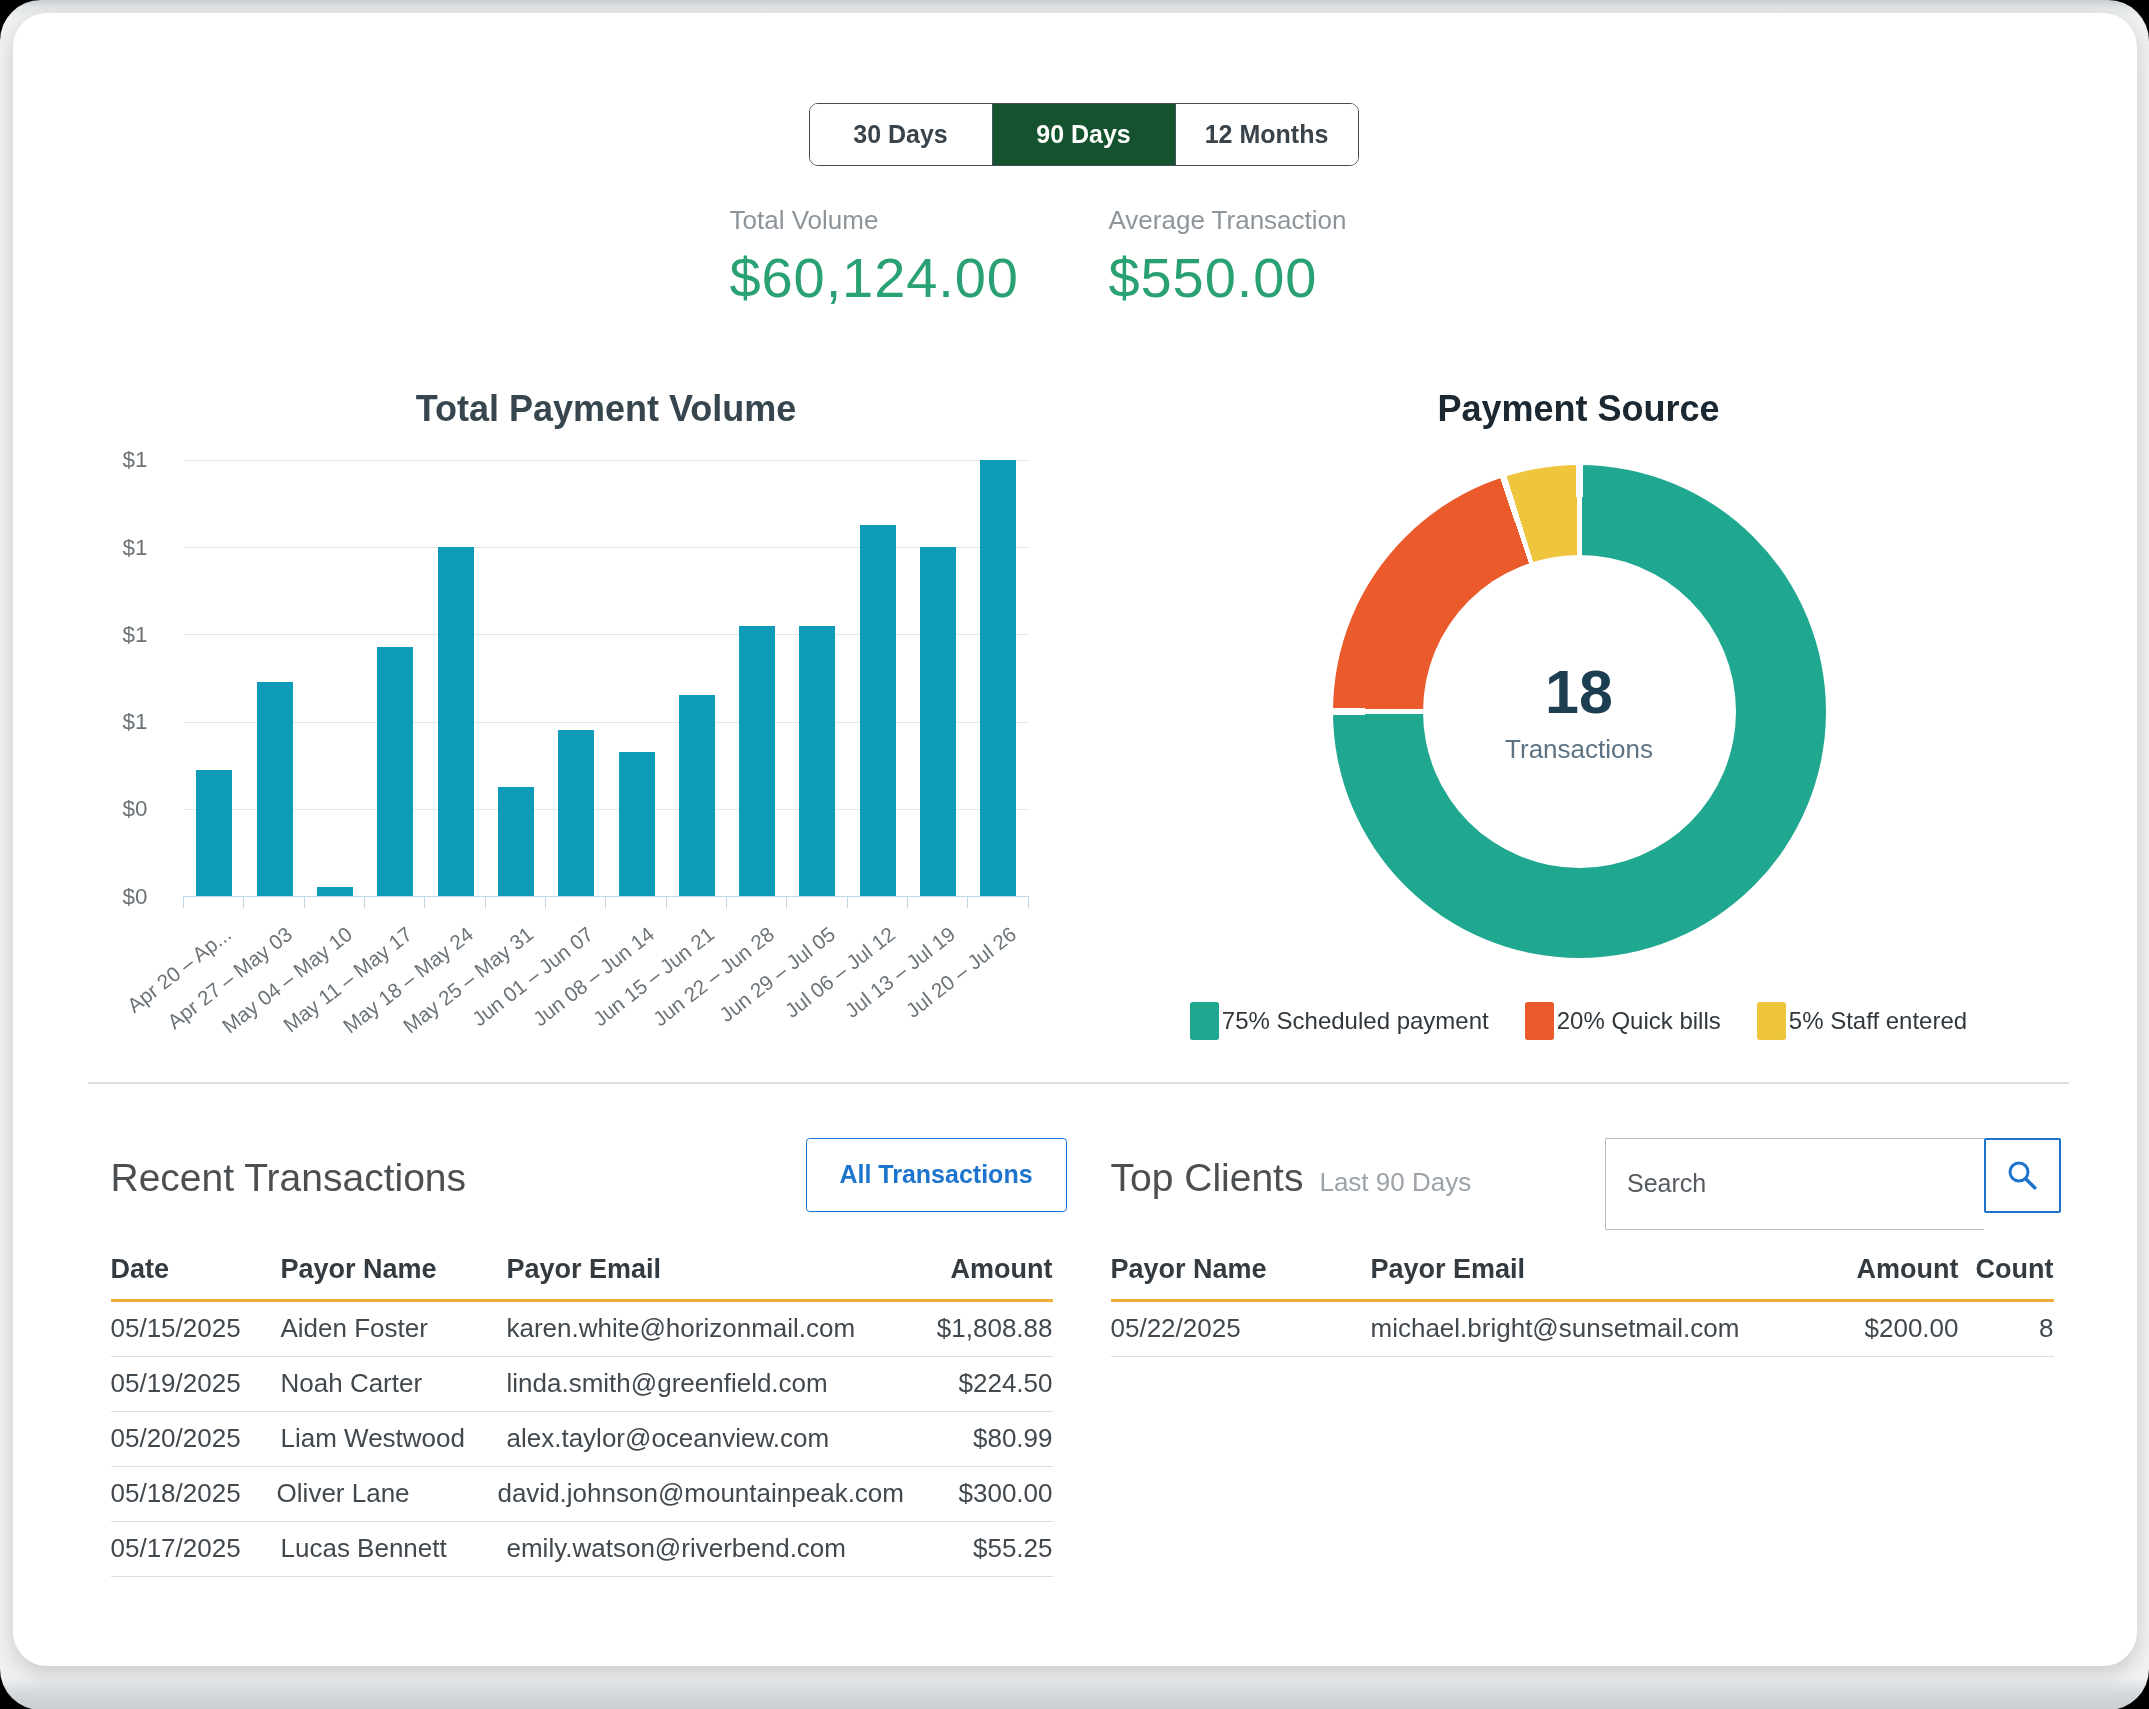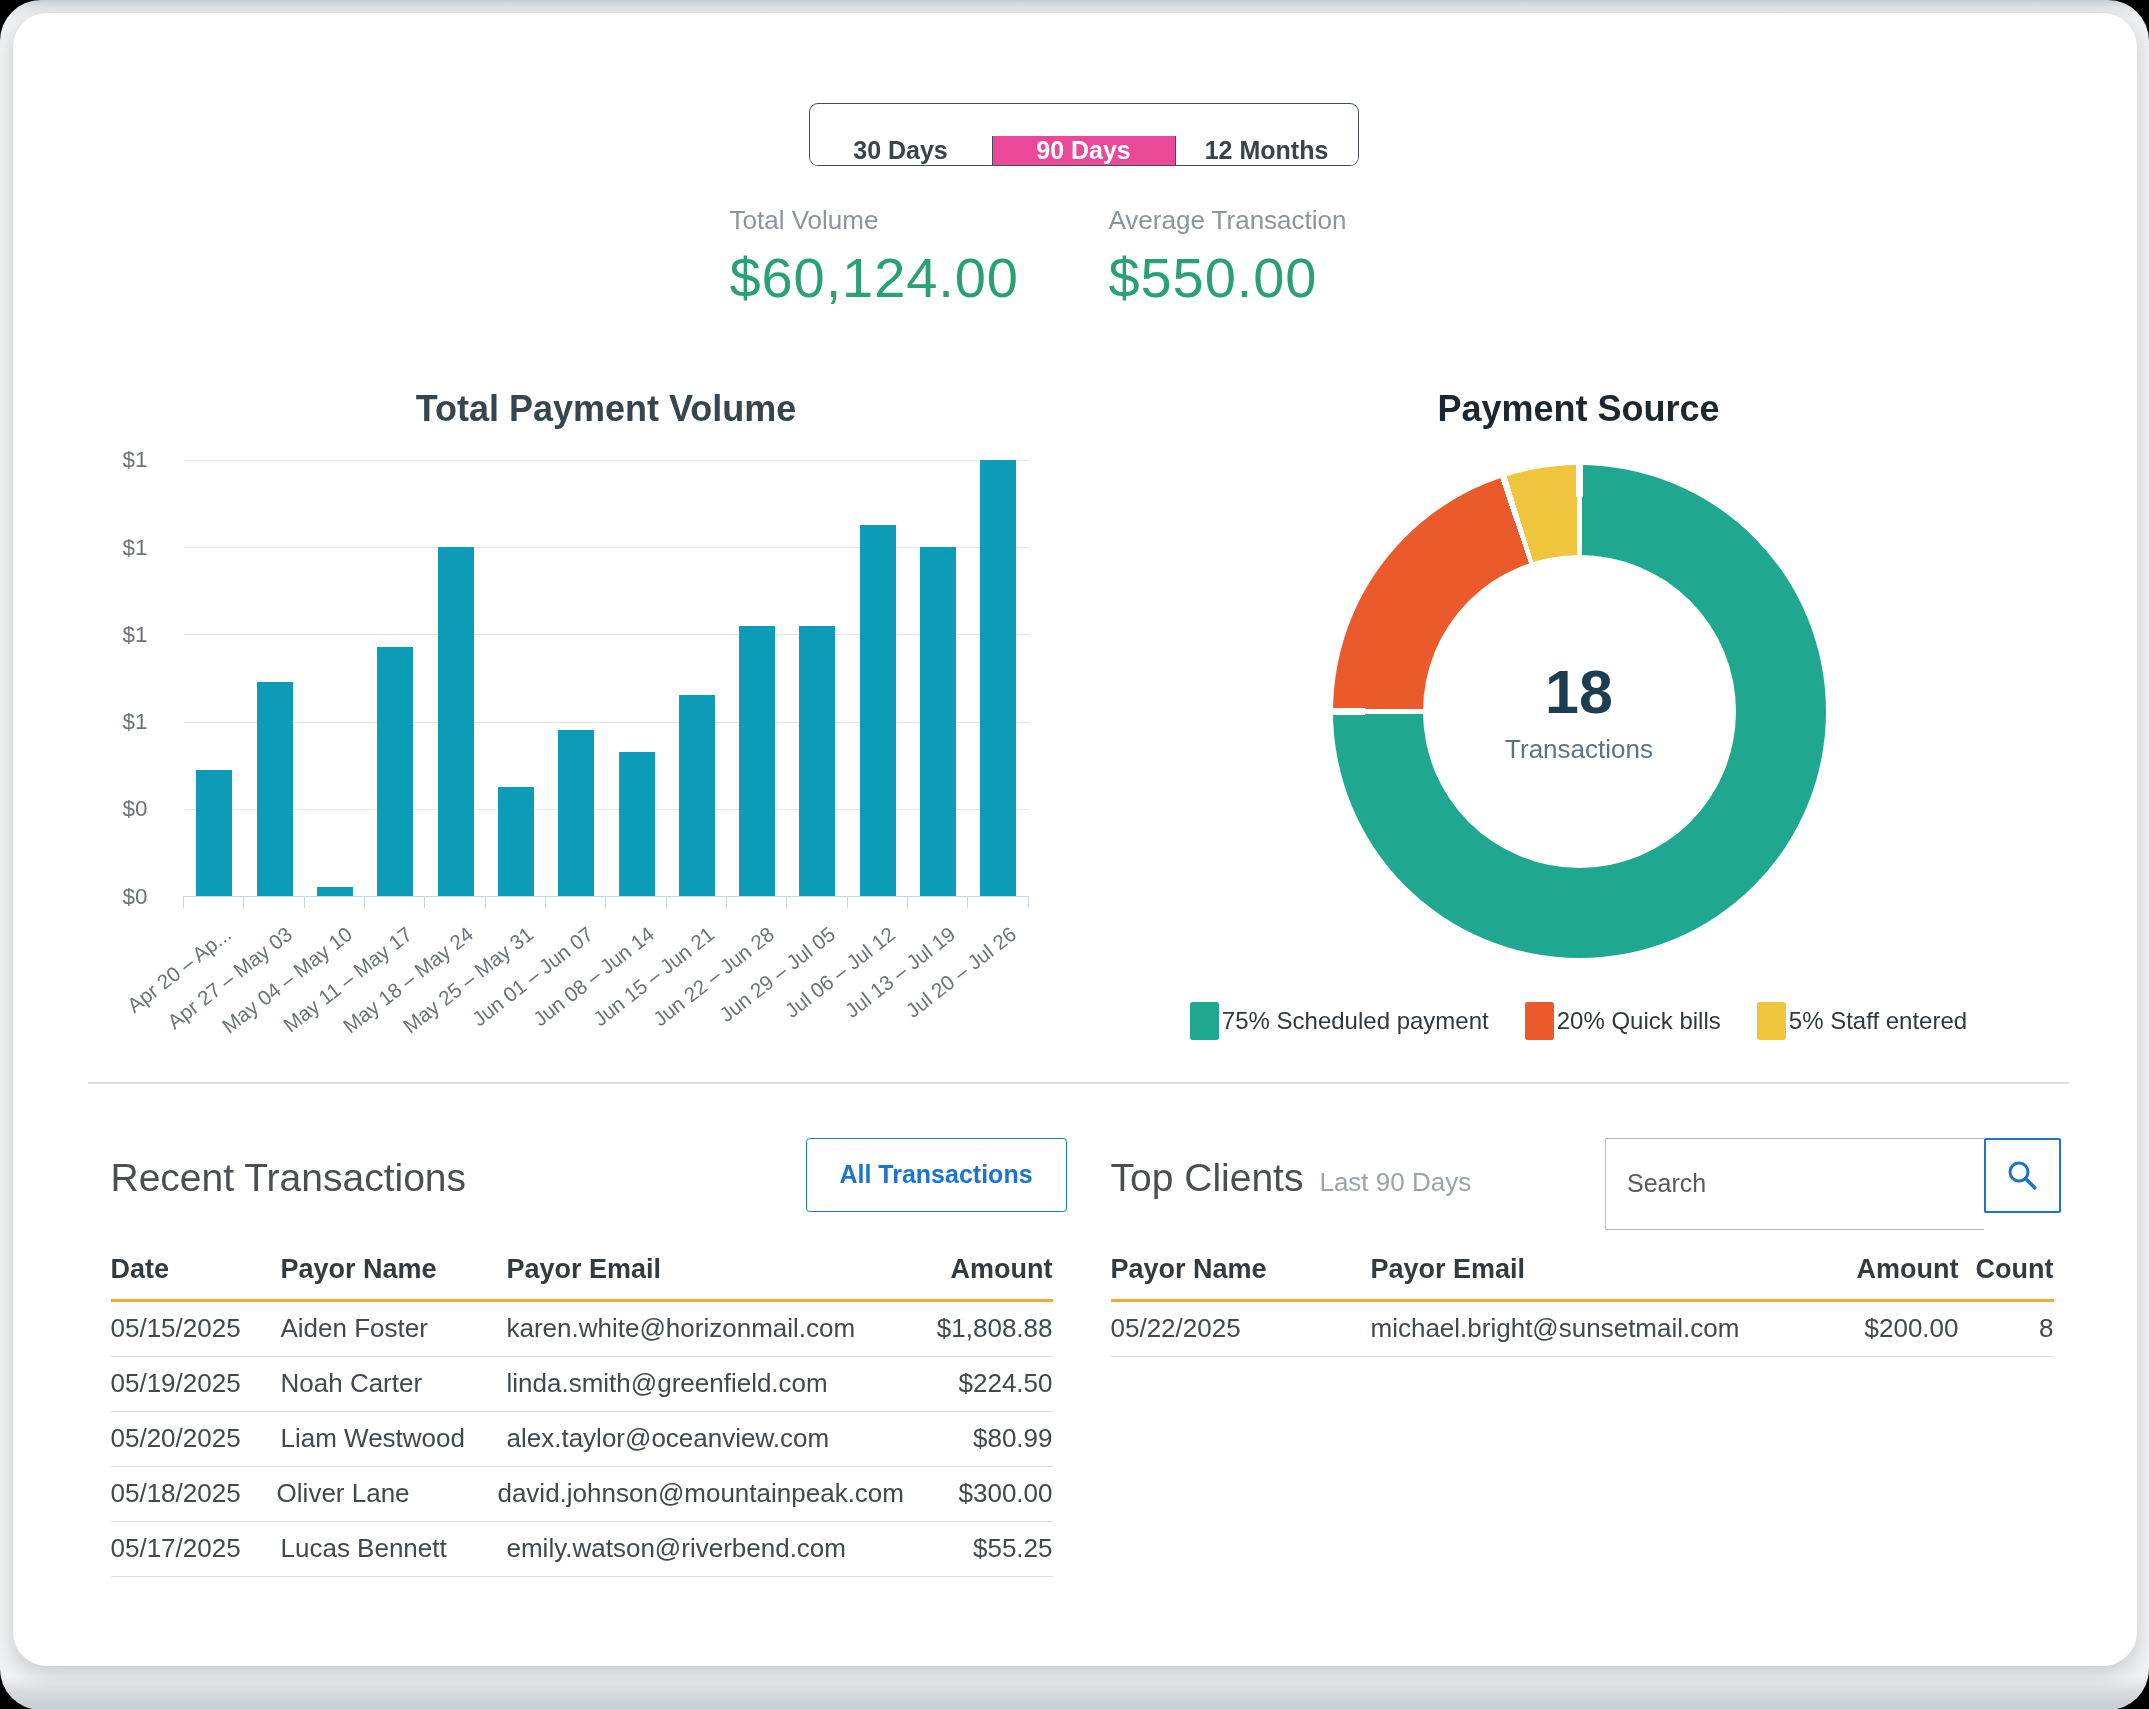--- a/index.html
+++ b/index.html
@@ -5,25 +5,25 @@
   html,body{margin:0;padding:0;background:#000;}
   #app{position:relative;width:2149px;height:1710px;background:#000;overflow:hidden;
        font-family:"Liberation Sans", sans-serif;}
   .surface{position:absolute;inset:0;border-radius:41px;
        background:linear-gradient(180deg,#c6ccd0 0px,#e2e5e7 7.2px,#f0f1f2 18px,#f0f1f2 1677px,#d6dadd 1693px,#c9ced2 1710px);}
   .card{position:absolute;left:12.5px;top:12.5px;width:2124px;height:1653px;background:#ffffff;
        border-radius:34px;box-shadow:0 7.2px 19.7px rgba(0,0,0,.16);}
 
   
   .tab-group{position:absolute;left:796px;top:90px;width:548px;height:61px;display:flex;
-       border:1.8px solid #414e58;border-radius:9px;overflow:hidden;background:#fff;align-items:flex-end;}
+       border:1.8px solid #414e58;border-radius:9px;overflow:hidden;background:#fff;}
   .tab{flex:1;display:flex;align-items:center;justify-content:center;font-size:25px;font-weight:700;
        color:#39434c;background:#fff;border-right:1.8px solid #414e58;cursor:pointer;}
   .tab:last-child{border-right:none;}
-  .tab.selected{background:#ec4899;color:#ffffff;}
+  .tab.selected{background:#14532d;color:#ffffff;}
 
   
   .kpi{position:absolute;top:192px;}
   .kpi .kpi-label{font-size:26px;color:#8d959b;}
   .kpi .kpi-value{font-size:56px;color:#2aa173;margin-top:9px;letter-spacing:0.9px;}
   .kpi.k1{left:717px;}
   .kpi.k2{left:1096px;}
 
   
   .bar-section{position:absolute;left:77px;top:346px;width:985px;height:752px;}

